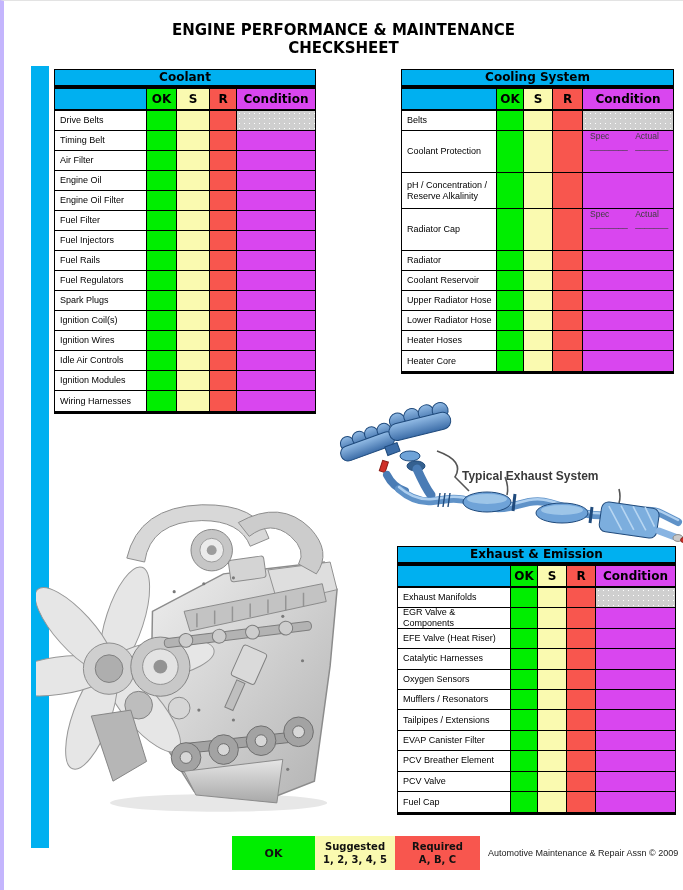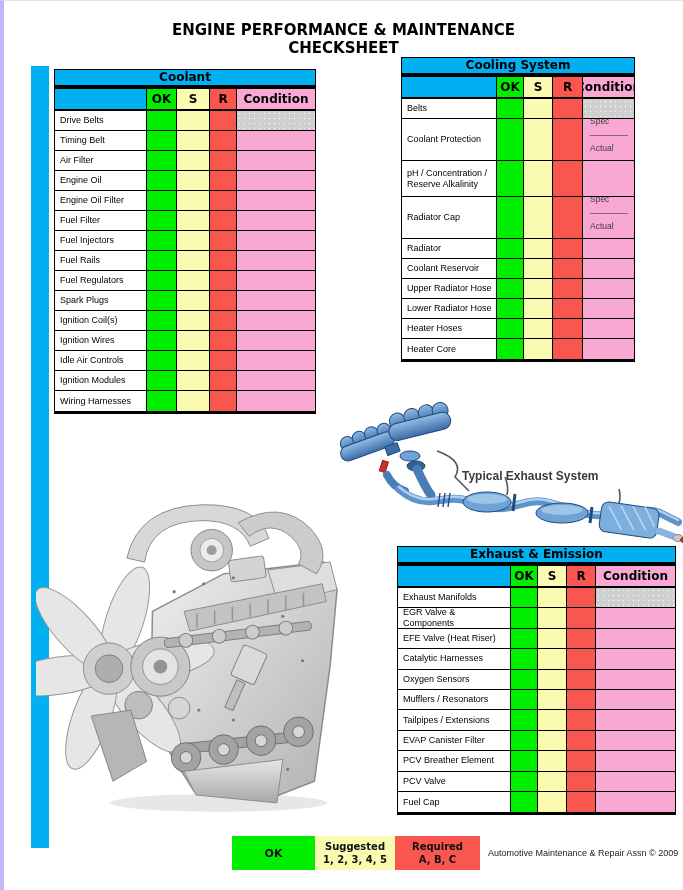--- a/index.html
+++ b/index.html
@@ -23,36 +23,36 @@
          display:flex;align-items:center;overflow:hidden;}
   .tcell:last-child{border-right:none;}
   .trow:last-child .tcell{border-bottom:none;}
   .hrow .tcell{border-bottom-width:2px;justify-content:center;
                font-family:"DejaVu Sans",sans-serif;font-weight:bold;font-size:12px;}
   .c-label{font-size:9px;line-height:1.2;padding-left:5px;padding-right:2px;}
   .cell-ok{background:var(--green);}
   .cell-s{background:var(--yellow);}
   .cell-r{background:var(--red);}
   .hcell-cyan{background:var(--cyan);}
-  .c-cond{flex:1;background:#f9a8d4;}
+  .c-cond{flex:1;background:#d946ef;}
   .cond-gray{background-color:var(--gray);
              background-image:radial-gradient(#ffffff 22%,rgba(255,255,255,0) 25%);
              background-size:5px 5px;}
-  .spec-cell{flex-direction:column;align-items:flex-start;justify-content:center;
+  .spec-cell{align-items:flex-start;justify-content:center;
              gap:7px;padding-left:7px;font-size:8.5px;color:#3d3d3d;}
 
   
   [data-table="0"]{left:50px;top:68px;width:262px;}
   [data-table="0"] .c-label{width:92px;}
   [data-table="0"] .c-ok{width:30px;}
   [data-table="0"] .c-s{width:33px;}
   [data-table="0"] .c-r{width:27px;}
 
   
-  [data-table="1"]{left:397px;top:56px;width:234px;}
+  [data-table="1"]{left:397px;top:68px;width:273px;}
   [data-table="1"] .c-label{width:95px;}
   [data-table="1"] .c-ok{width:27px;}
   [data-table="1"] .c-s{width:29px;}
   [data-table="1"] .c-r{width:30px;}
   [data-table="1"] .trow:nth-child(3){height:42px;}
   [data-table="1"] .trow:nth-child(4){height:36px;}
   [data-table="1"] .trow:nth-child(5){height:42px;}
 
   
   [data-table="2"]{left:393px;top:545px;width:279px;}

